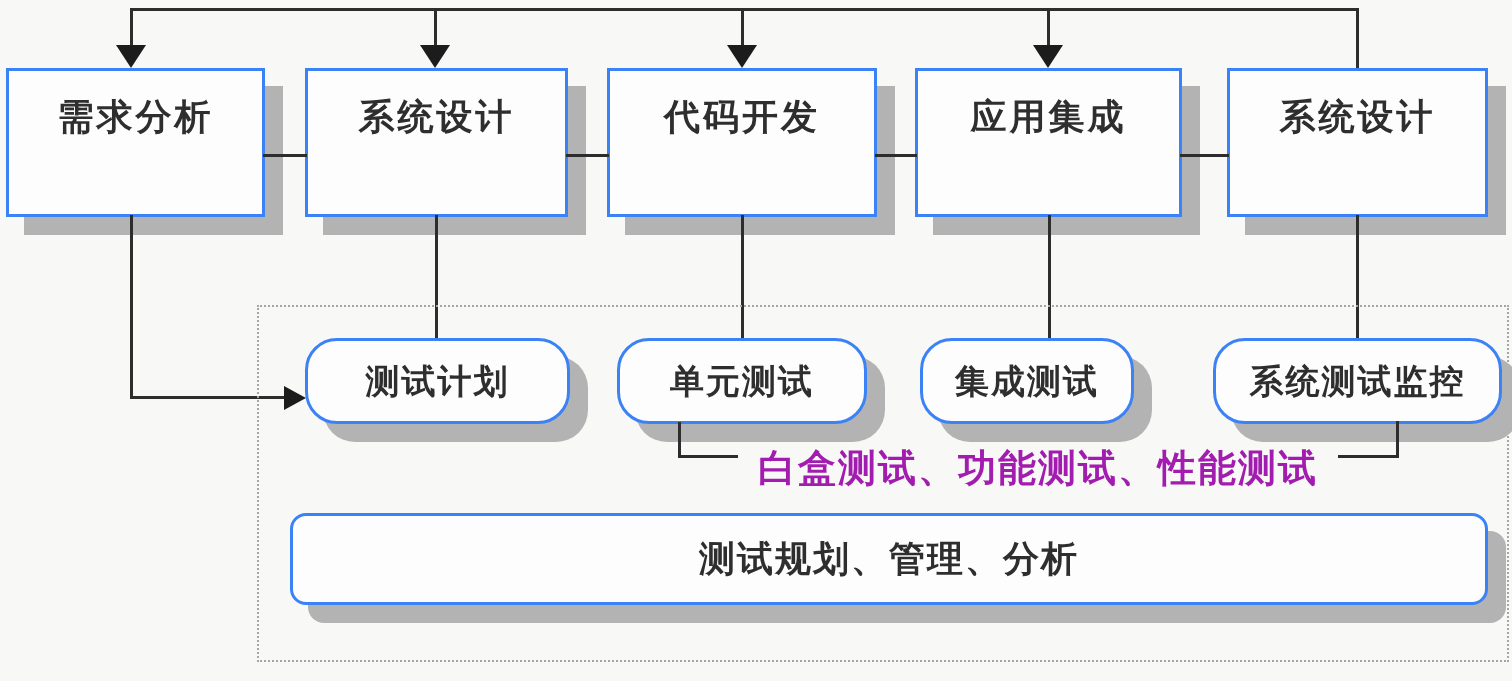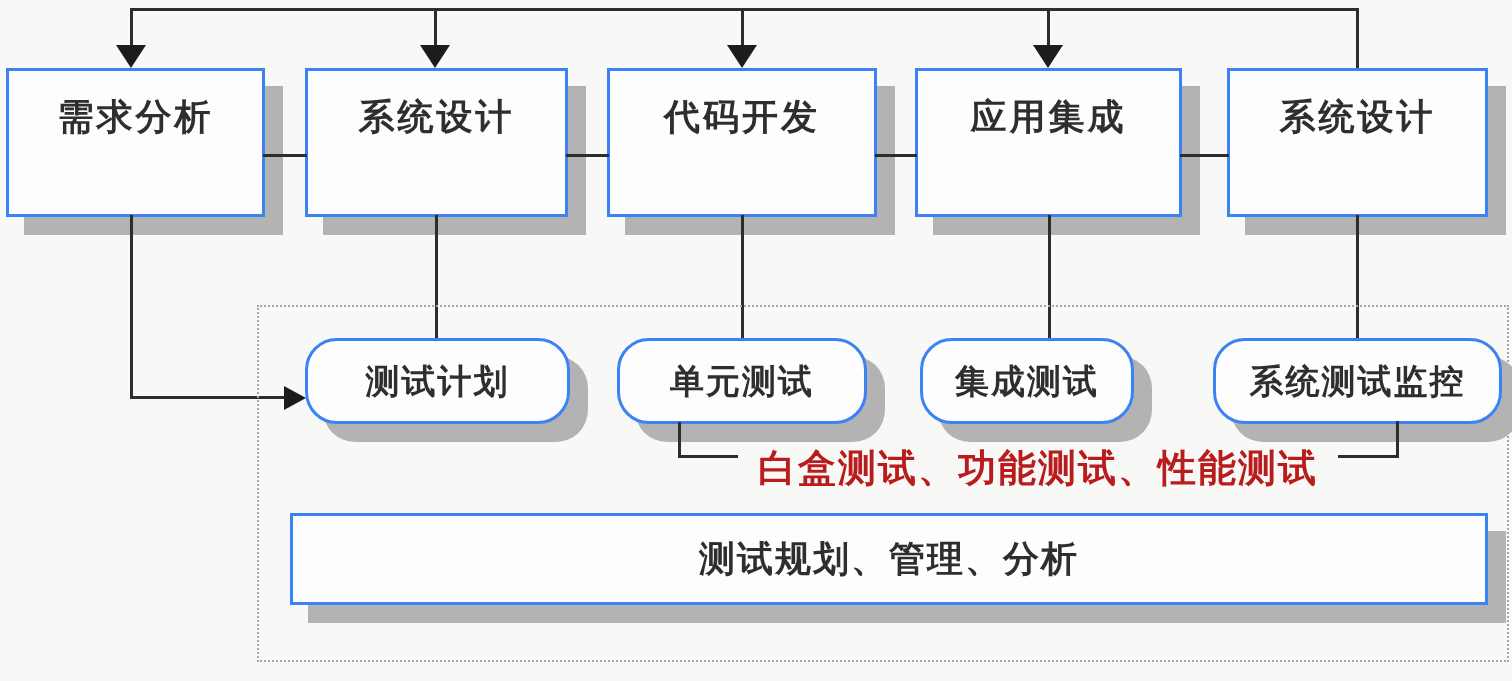--- a/index.html
+++ b/index.html
@@ -66,20 +66,21 @@
   }
   .bottom-box {
     left: 290px;
     top: 513px;
     width: 1198px;
     height: 92px;
     line-height: 86px;
     font-size: 36px;
     font-weight: 600;
     letter-spacing: 2px;
+    border-radius: 16px;
   }
   
   .b1 { left: 6px;    width: 259px; }
   .b2 { left: 305px;  width: 263px; }
   .b3 { left: 607px;  width: 270px; }
   .b4 { left: 915px;  width: 267px; }
   .b5 { left: 1227px; width: 261px; }
   
   .tb1 { left: 305px;  width: 265px; }
   .tb2 { left: 617px;  width: 250px; }
@@ -99,21 +100,21 @@
   
   .note-text {
     position: absolute;
     left: 738px;
     top: 443px;
     width: 600px;
     text-align: center;
     font-size: 38px;
     font-weight: 700;
     letter-spacing: 2px;
-    color: #b91c1c;
+    color: #a21caf;
     white-space: nowrap;
   }
   
   .watermark {
     position: absolute;
     left: 1040px;
     top: 632px;
     width: 465px;
     text-align: right;
     line-height: 1.1;

